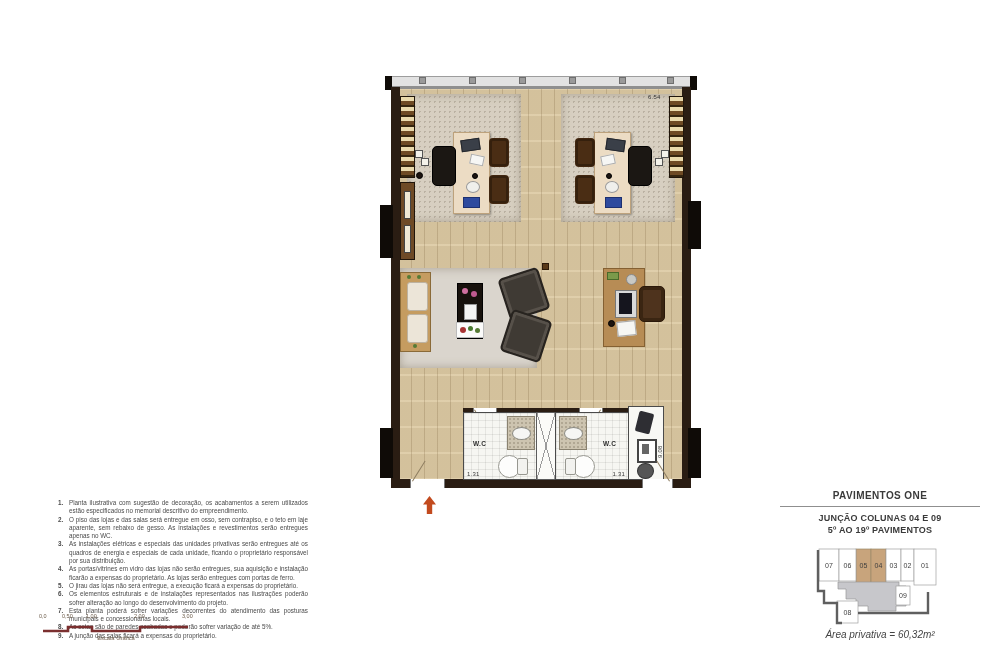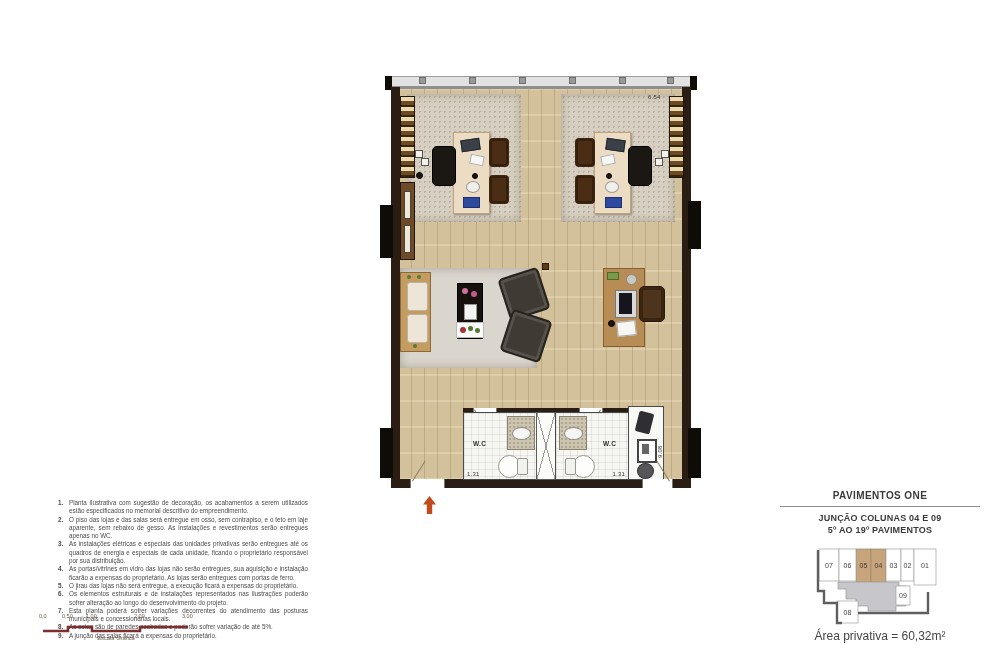--- a/index.html
+++ b/index.html
@@ -55,21 +55,21 @@
   .nnum{position:absolute;left:0;top:0;font-weight:bold}
   
   #scalebar{position:absolute;left:33px;top:613px;width:168px;height:34px}
   .slabel{position:absolute;font-size:5.5px;color:#6b5a48}
   .scap{position:absolute;left:10px;top:22px;width:146px;text-align:center;font-size:5.8px;color:#6b5a48}
   
   #panel{position:absolute;left:778px;top:490px;width:204px;text-align:center}
   .brand{font-size:10px;font-weight:bold;color:#3a3a3a;letter-spacing:.4px}
   .rule{height:1px;background:#8f8f8f;margin:5px 2px 6px 2px}
   .ptitle{font-size:9px;font-weight:bold;color:#3a3a3a;line-height:1.3;letter-spacing:.2px}
-  .area{position:absolute;left:0;top:139px;width:204px;font-size:12px;color:#444}
+  .area{position:absolute;left:0;top:139px;width:204px;font-size:10px;font-style:italic;color:#444}
   #keyplan{position:absolute;left:28px;top:52px}
   .kp-num{font-size:7px;fill:#3f3f3f}
 </style>
 </head>
 <body>
 
 <div id="plan">
 
   <div class="abs floor" style="left:13px;top:12px;width:286px;height:392px"></div>
 

